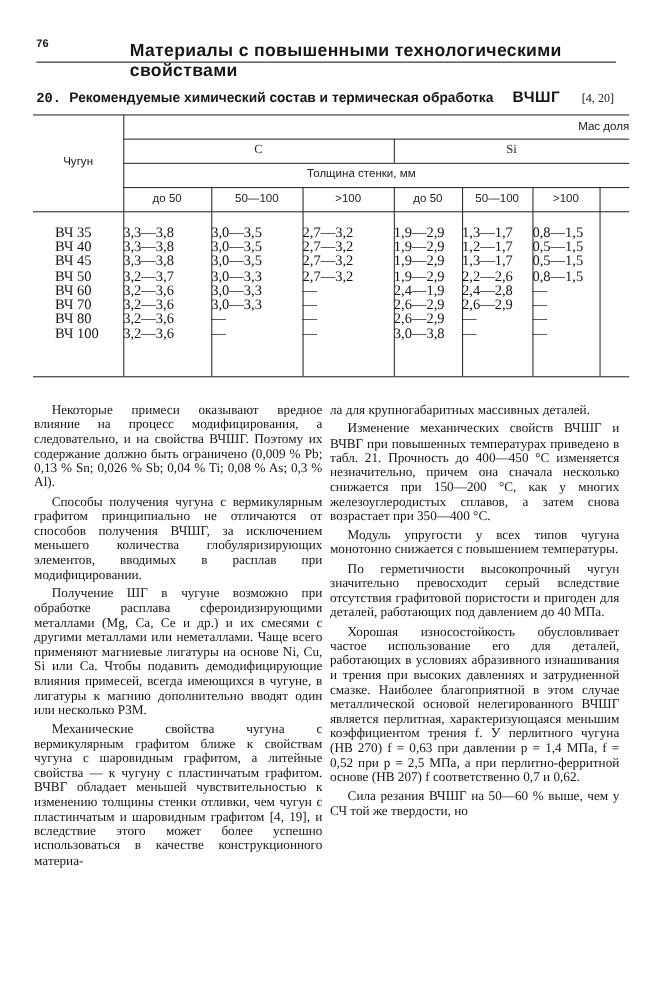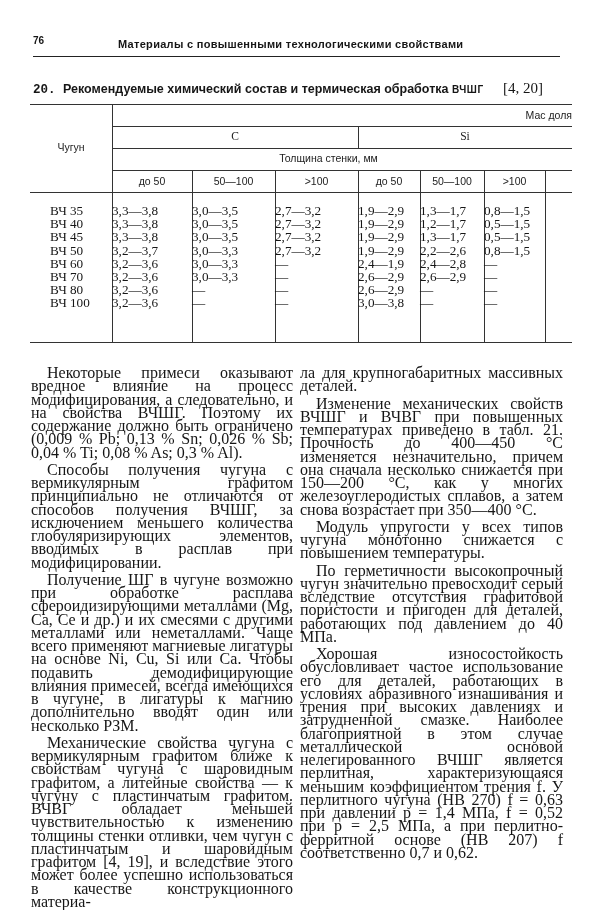--- a/index.html
+++ b/index.html
@@ -8,50 +8,50 @@
       font-family: "Liberation Serif", "DejaVu Serif", serif;
       color: #161616;
     }
     .running-head {
       position: absolute; left: 33px; top: 38px; width: 527px; height: 18px;
       font-family: "Liberation Sans", "DejaVu Sans", sans-serif;
       font-weight: bold; font-size: 12px;
       border-bottom: 1.5px solid #222;
     }
     .page-number { position: absolute; left: 0; top: -3px; font-size: 10px; }
-    .running-title { position: absolute; left: 85px; top: 0; letter-spacing: 0.3px; font-size: 11px; }
+    .running-title { position: absolute; left: 85px; top: 0; letter-spacing: 0.3px; font-size: 16px; }
 
     .table-caption {
       position: absolute; left: 33px; top: 80px; width: 530px;
       font-family: "Liberation Sans", "DejaVu Sans", sans-serif;
       font-size: 12.5px; font-weight: bold; white-space: nowrap;
     }
     .table-caption .num { margin-right: 4px; font-family: Liberation Mono, monospace; }
-    .table-caption .brand { font-size: 10px; letter-spacing: 0.5px; }
-    .table-caption .ref { font-weight: normal; font-family: "Liberation Serif", serif; font-size: 15px; margin-left: 16px; }
+    .table-caption .brand { font-size: 14px; margin-left: 14px; letter-spacing: 0.5px; }
+    .table-caption .ref { font-weight: normal; font-family: "Liberation Serif", serif; font-size: 11px; margin-left: 16px; }
 
     .tbl { position: absolute; left: 30px; top: 104px; width: 542px; height: 240px; }
     .hline { position: absolute; height: 0; border-top: 1.3px solid #333; }
     .vline { position: absolute; width: 0; border-left: 1.2px solid #333; }
     .cell {
       position: absolute; text-align: center;
       font-family: "Liberation Sans", "DejaVu Sans", sans-serif;
       font-size: 10.5px; color: #222;
     }
     .colhead { font-family: "Liberation Serif", serif; font-size: 11.5px; }
     .datacol {
       position: absolute; top: 100px; text-align: left;
       font-family: "Liberation Serif", serif; font-size: 13.2px; line-height: 13.2px;
     }
     .datacol div { height: 13.2px; }
     .namecol { text-align: left; }
 
     .column {
       position: absolute; top: 366px; width: 262px;
-      font-size: 16px; line-height: 13.25px; text-align: justify;
+      font-size: 12px; line-height: 13.25px; text-align: justify;
     }
     .col-left { left: 31px; }
     .col-right { left: 300px; width: 263px; }
     .para { margin: 0; text-indent: 0; }
     .para.ind { text-indent: 16px; }
     .para + .para { margin-top: 4px; }
   </style>
 </head>
 <body>
 
@@ -175,13 +175,14 @@
   <p class="para ind">Получение ШГ в чугуне возможно при обработке расплава сфероидизирующими металлами (Mg, Ca, Ce и др.) и их смесями с другими металлами или неметаллами. Чаще всего применяют магниевые лигатуры на основе Ni, Cu, Si или Ca. Чтобы подавить демодифицирующие влияния примесей, всегда имеющихся в чугуне, в лигатуры к магнию дополнительно вводят один или несколько РЗМ.</p>
   <p class="para ind">Механические свойства чугуна с вермикулярным графитом ближе к свойствам чугуна с шаровидным графитом, а литейные свойства — к чугуну с пластинчатым графитом. ВЧВГ обладает меньшей чувствительностью к изменению толщины стенки отливки, чем чугун с пластинчатым и шаровидным графитом [4, 19], и вследствие этого может более успешно использоваться в качестве конструкционного материа-</p>
 </div>
 
 <div class="column col-right">
   <p class="para">ла для крупногабаритных массивных деталей.</p>
   <p class="para ind">Изменение механических свойств ВЧШГ и ВЧВГ при повышенных температурах приведено в табл. 21. Прочность до 400—450 °С изменяется незначительно, причем она сначала несколько снижается при 150—200 °С, как у многих железоуглеродистых сплавов, а затем снова возрастает при 350—400 °С.</p>
   <p class="para ind">Модуль упругости у всех типов чугуна монотонно снижается с повышением температуры.</p>
   <p class="para ind">По герметичности высокопрочный чугун значительно превосходит серый вследствие отсутствия графитовой пористости и пригоден для деталей, работающих под давлением до 40 МПа.</p>
   <p class="para ind">Хорошая износостойкость обусловливает частое использование его для деталей, работающих в условиях абразивного изнашивания и трения при высоких давлениях и затрудненной смазке. Наиболее благоприятной в этом случае металлической основой нелегированного ВЧШГ является перлитная, характеризующаяся меньшим коэффициентом трения f. У перлитного чугуна (НВ 270) f = 0,63 при давлении p = 1,4 МПа, f = 0,52 при p = 2,5 МПа, а при перлитно-ферритной основе (НВ 207) f соответственно 0,7 и 0,62.</p>
+  <p class="para ind">Сила резания ВЧШГ на 50—60 % выше, чем у СЧ той же твердости, но</p>
 </div>
 
 </body></html>

